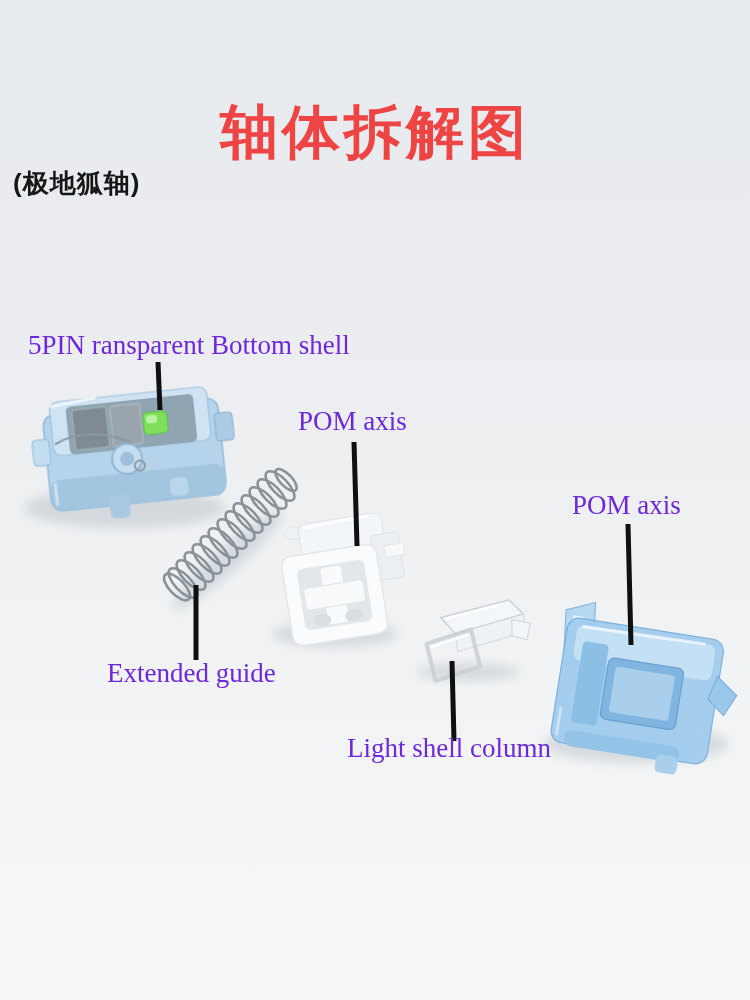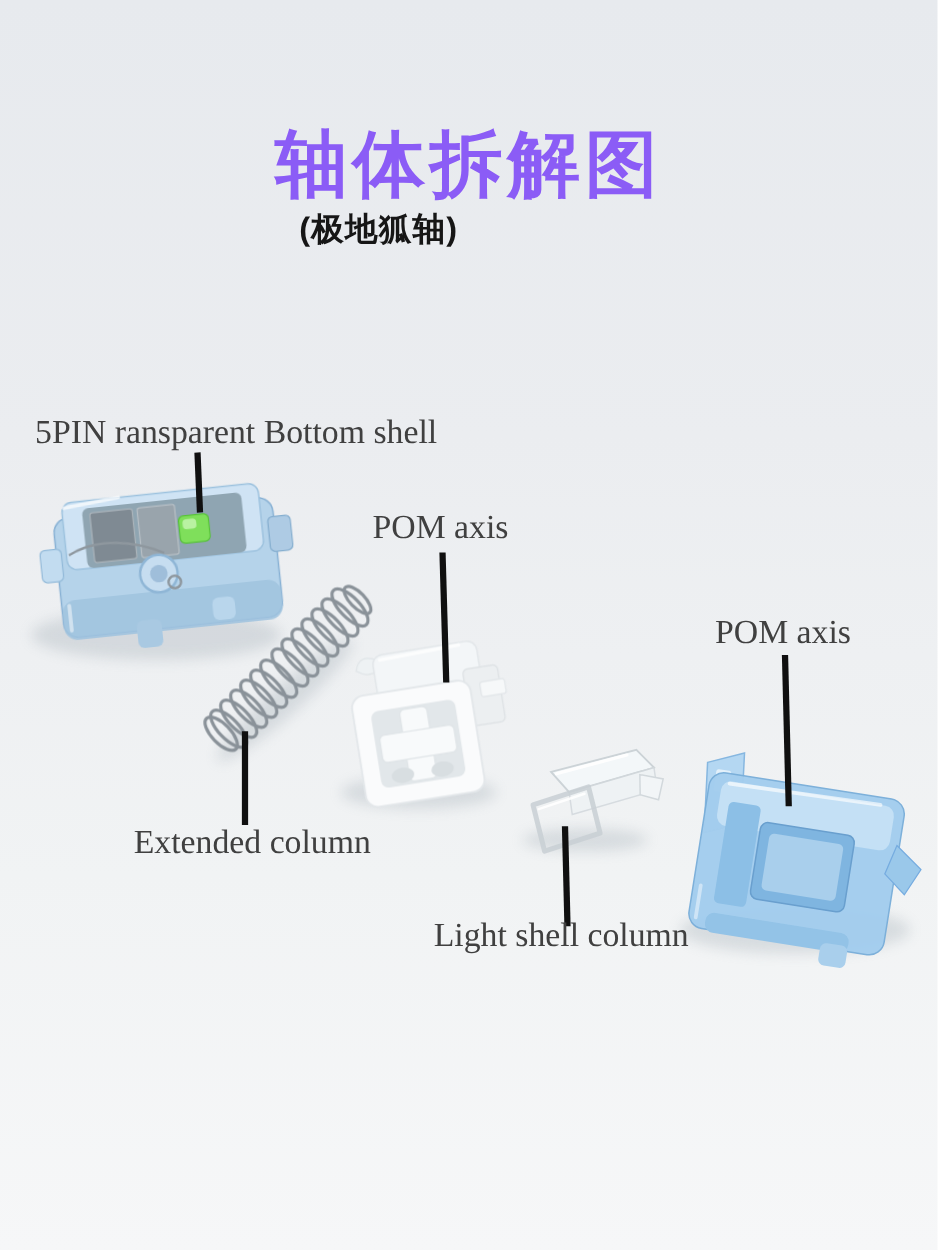--- a/index.html
+++ b/index.html
@@ -6,32 +6,32 @@
   body {
     width: 750px; height: 1000px;
     position: relative; overflow: hidden;
     background: linear-gradient(180deg, #e7eaee 0%, #ebedf0 35%, #f1f3f4 70%, #f6f7f8 100%);
     font-family: "Liberation Sans", "DejaVu Sans", sans-serif;
   }
   .scene { position: absolute; left: 0; top: 0; }
   .title {
     position: absolute; left: 0; top: 100px; width: 750px;
     text-align: center; font-size: 58px; font-weight: 900;
-    letter-spacing: 4px; color: #8b5cf6; line-height: 1.1;
+    letter-spacing: 4px; color: #ef4444; line-height: 1.1;
     font-family: "Liberation Sans", "DejaVu Sans", sans-serif;
   }
   .subtitle {
     position: absolute; left: 0; top: 166px; width: 606px;
-    text-align: center; font-size: 26px; font-weight: 600;
-    letter-spacing: 1px; color: #161616;
+    font-size: 26px; font-weight: 600;
+    letter-spacing: 1px; color: #161616; padding-left: 13px;
   }
   .label {
     position: absolute; white-space: nowrap;
     font-family: "Liberation Serif", "DejaVu Serif", serif;
-    font-size: 27px; color: #404040; line-height: 1.1;
+    font-size: 27px; color: #6d28d9; line-height: 1.1;
   }
 </style>
 </head>
 <body>
 
 <svg class="scene" width="750" height="1000" viewBox="0 0 750 1000">
   <defs>
     <filter id="soft" x="-60%" y="-60%" width="220%" height="220%">
       <feGaussianBlur stdDeviation="5"></feGaussianBlur>
     </filter>
@@ -139,14 +139,14 @@
     <line x1="452" y1="661" x2="454" y2="741"></line>
   </g>
 </svg>
 
 <div class="title">轴体拆解图</div>
 <div class="subtitle">(极地狐轴)</div>
 
 <div class="label" style="left:28px;  top:331px">5PIN ransparent Bottom shell</div>
 <div class="label" style="left:298px; top:407px">POM axis</div>
 <div class="label" style="left:572px; top:491px">POM axis</div>
-<div class="label" style="left:107px; top:659px">Extended column</div>
+<div class="label" style="left:107px; top:659px">Extended guide</div>
 <div class="label" style="left:347px; top:734px">Light shell column</div>
 
 </body></html>

